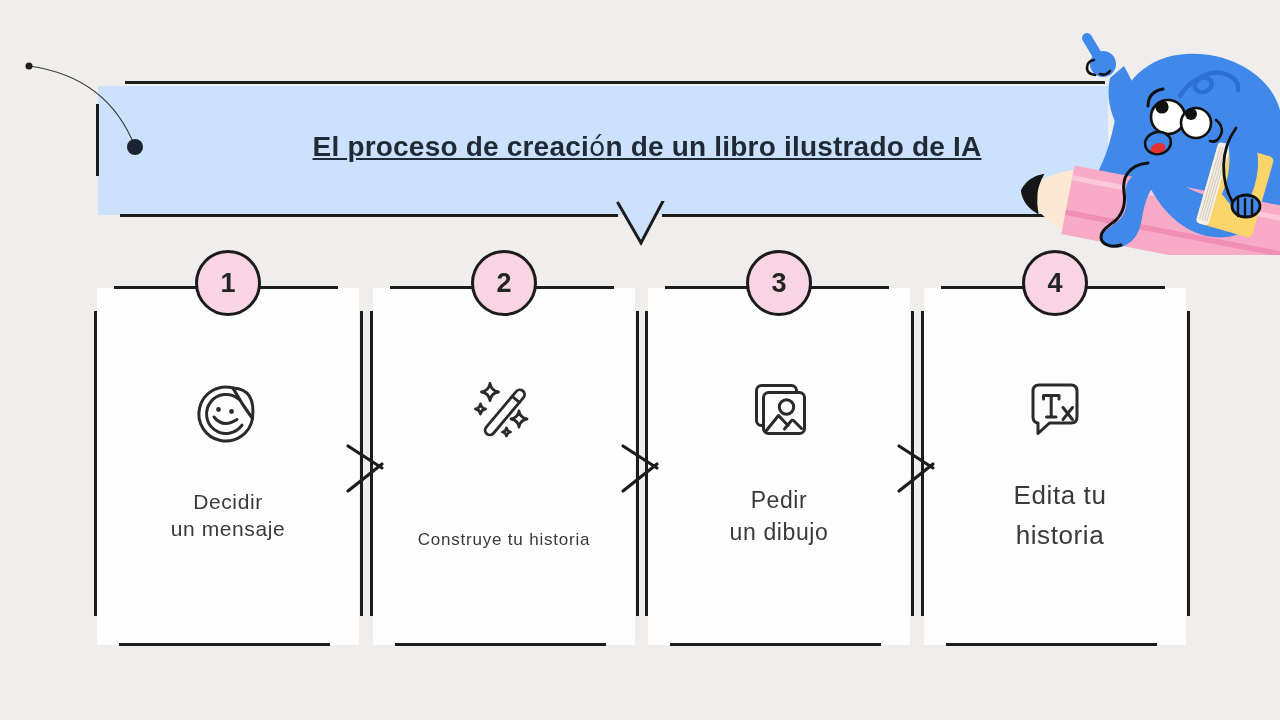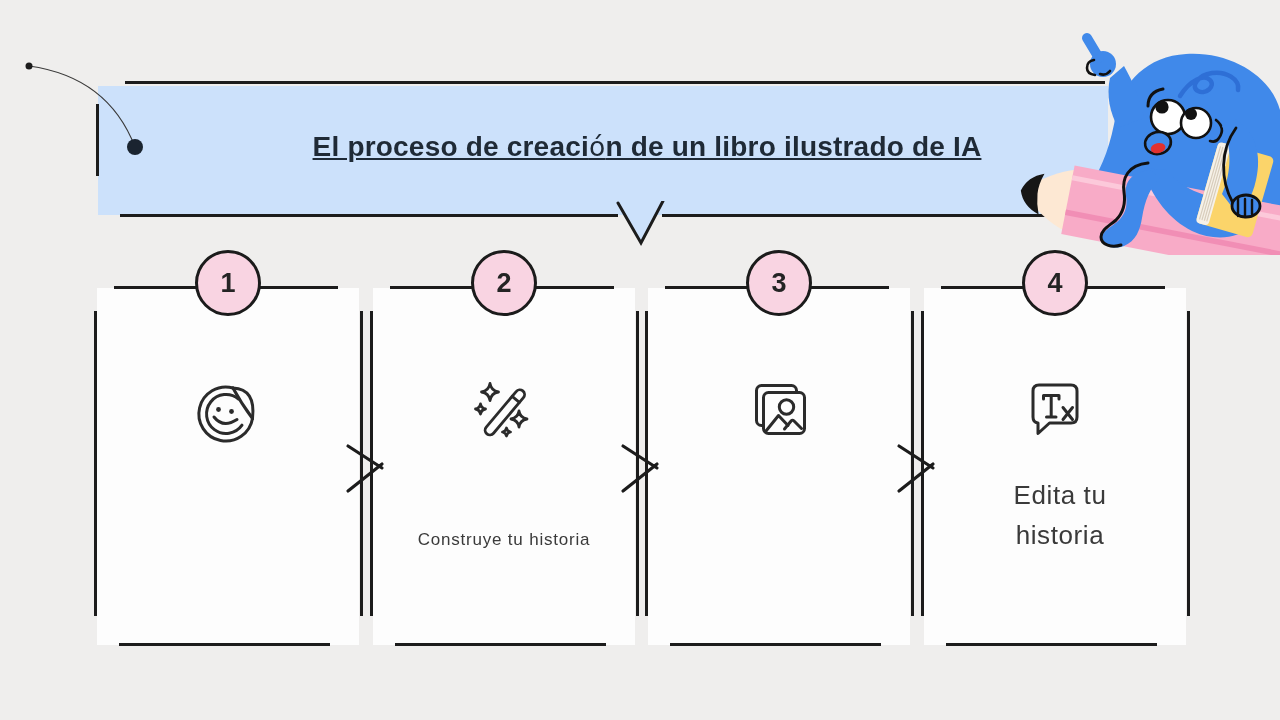--- a/index.html
+++ b/index.html
@@ -85,20 +85,22 @@
       </div>
     <svg class="icon" width="72" height="72" viewBox="0 0 72 72" fill="none" stroke="#2b2b2b" stroke-width="3" stroke-linecap="round" stroke-linejoin="round">
       <path d="M41,12 A27,27 0 1 0 60.5,42.5"></path>
       <path d="M41,12 Q64,13 60.5,42.5"></path>
       <path d="M41,12 Q49,27 60.5,42.5"></path>
       <path d="M46.5,23 A19.5,19.5 0 1 0 50,49.2"></path>
       <circle cx="26.5" cy="33.5" r="2.4" fill="#2b2b2b" stroke="none"></circle>
       <circle cx="39.5" cy="35.5" r="2.4" fill="#2b2b2b" stroke="none"></circle>
       <path d="M22,41 Q31,52.5 45,43.5"></path>
     </svg>
+    <p class="label">Decidir
+un mensaje</p>
   </article>
 
   <article class="card card--2">
     <div class="cline t"></div>
     <div class="cline l"></div>
     <div class="cline r"></div>
     <div class="cline b"></div>
     <div class="num">
         <span>2</span>
       </div>
@@ -123,20 +125,22 @@
     <div class="num">
         <span>3</span>
       </div>
     <svg class="icon" width="72" height="72" viewBox="0 0 72 72" fill="none" stroke="#2b2b2b" stroke-width="3" stroke-linecap="round" stroke-linejoin="round">
       <rect x="13.5" y="9.5" width="40" height="40" rx="5"></rect>
       <rect x="20.5" y="16.5" width="41" height="41" rx="5" fill="var(--card-white,#fdfdfd)"></rect>
       <circle cx="43.5" cy="31" r="7.2"></circle>
       <path d="M23,55 L35.5,39.5 L45,49.5"></path>
       <path d="M41.5,53 L48.3,44.8 Q49.5,43.5 50.8,44.8 L58.5,52.5"></path>
     </svg>
+    <p class="label">Pedir
+un dibujo</p>
   </article>
 
   <article class="card card--4">
     <div class="cline t"></div>
     <div class="cline l"></div>
     <div class="cline r"></div>
     <div class="cline b"></div>
     <div class="num">
         <span>4</span>
       </div>

